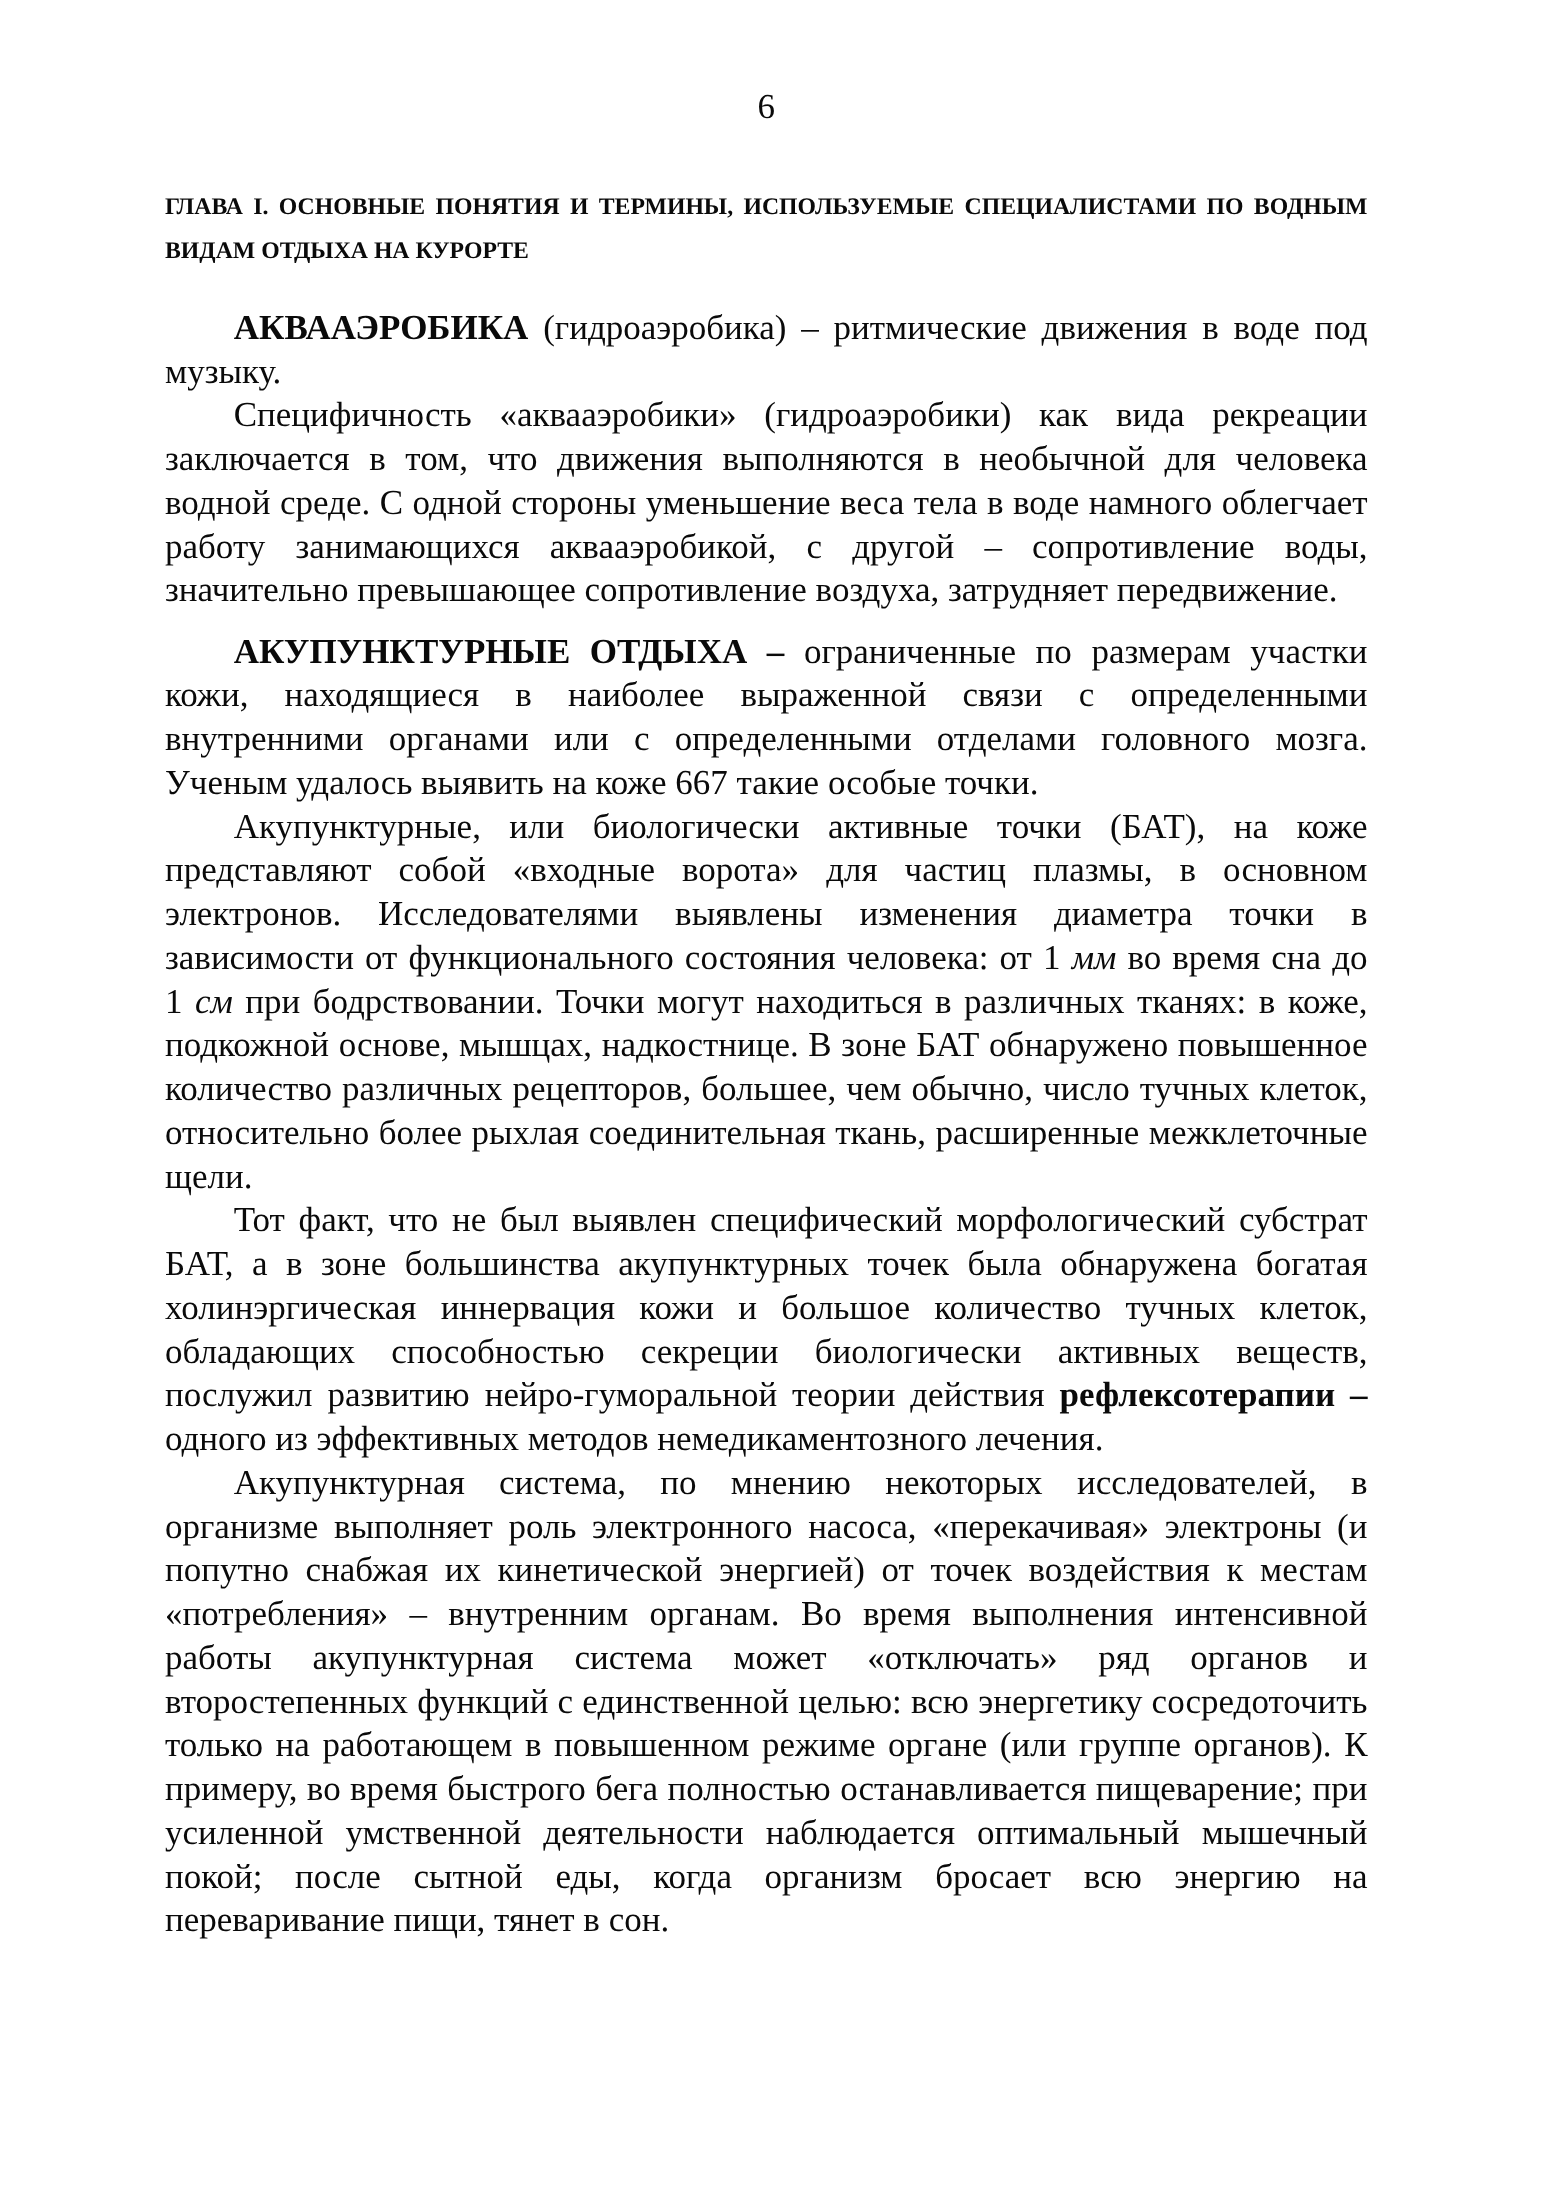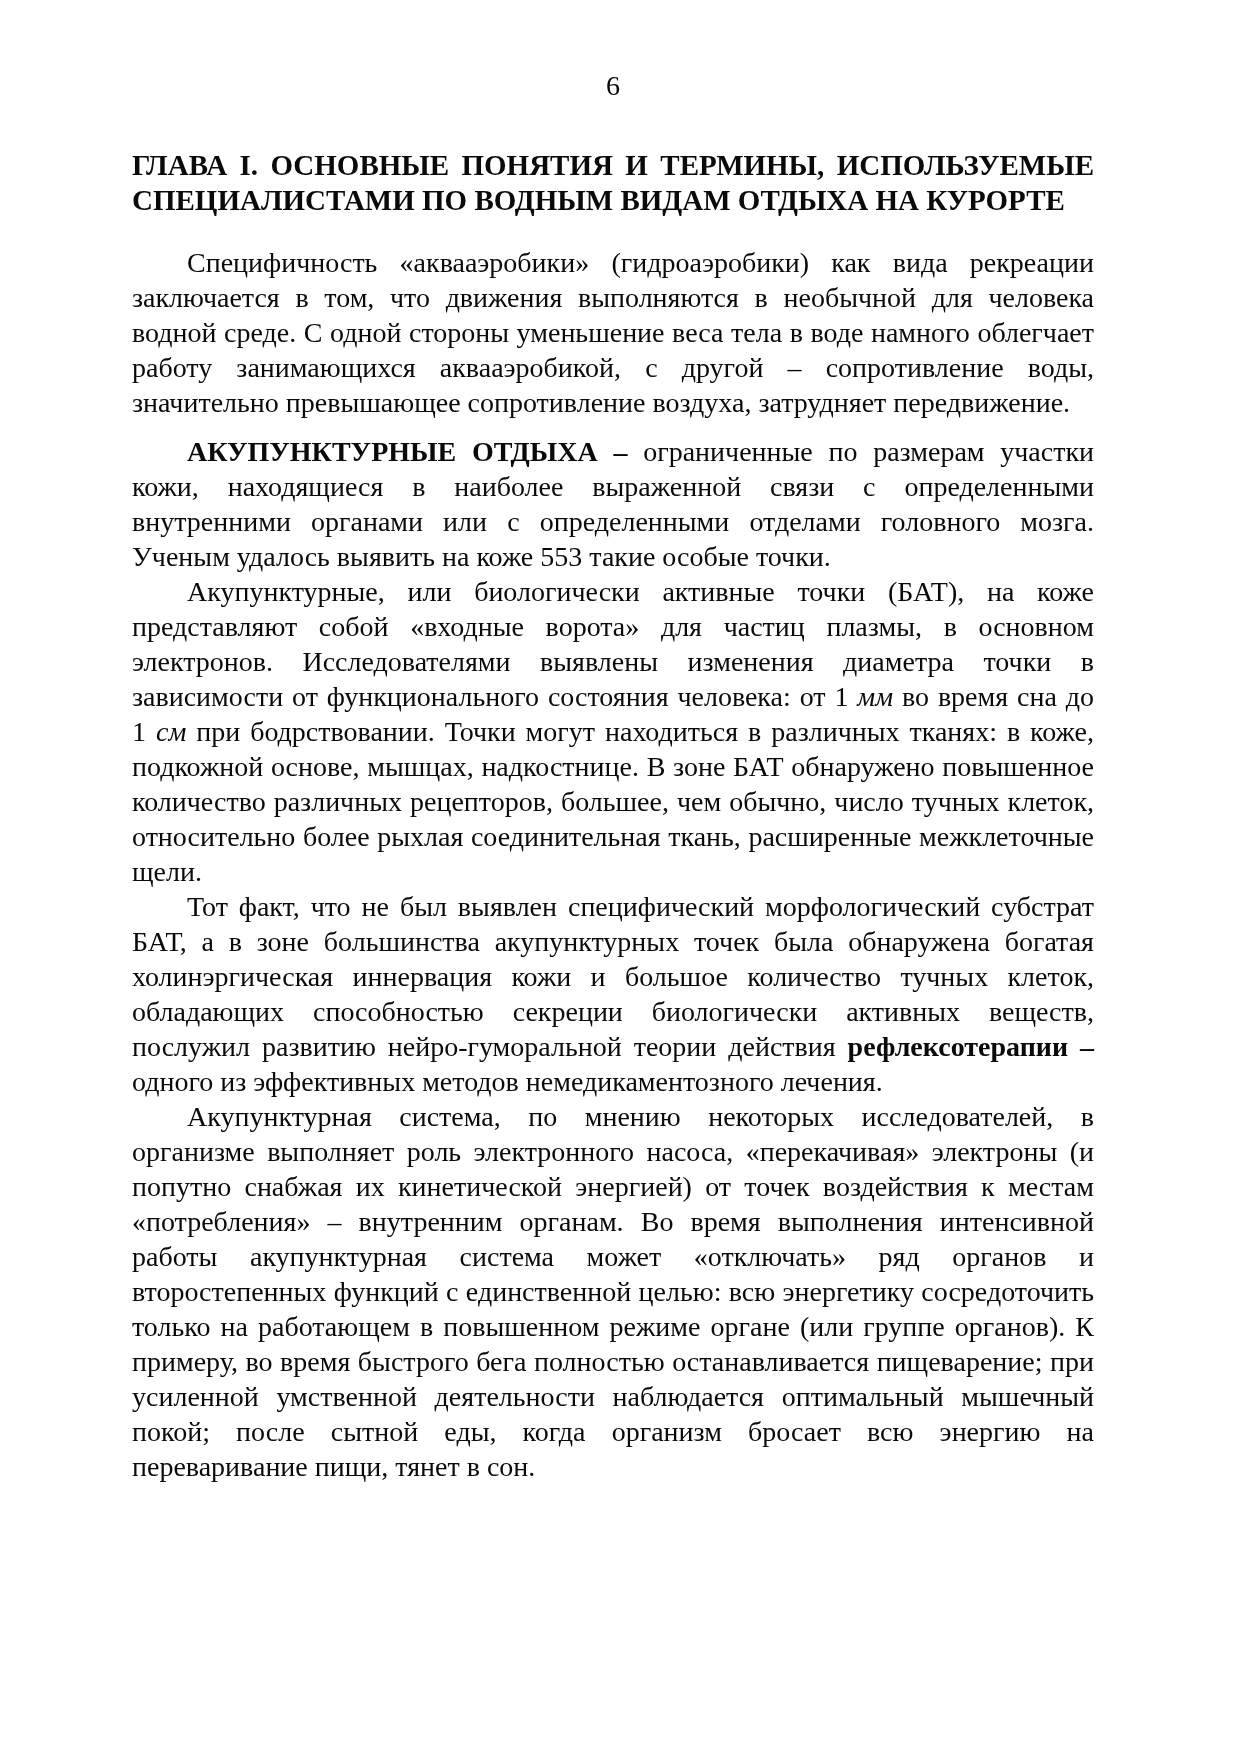--- a/index.html
+++ b/index.html
@@ -20,21 +20,21 @@
     height: 1755px;
     padding: 70px 146px 0 132px;
   }
   .page-number {
     text-align: center;
     font-size: 28px;
     line-height: 32px;
     margin-bottom: 46px;
   }
   .heading {
-    font-size: 29px;
+    font-size: 19px;
     font-weight: bold;
     line-height: 35px;
     text-align: justify;
     margin: 0 0 27px 0;
   }
   .body-text p {
     font-size: 28px;
     line-height: 35px;
     text-align: justify;
     text-indent: 55px;
@@ -46,19 +46,20 @@
   .seg-bold { font-weight: bold; }
   .seg-italic { font-style: italic; }
 </style>
 </head>
 <body>
 
 <div class="page">
   <div class="page-number">6</div>
   <h1 class="heading">ГЛАВА I. ОСНОВНЫЕ ПОНЯТИЯ И ТЕРМИНЫ, ИСПОЛЬЗУЕМЫЕ СПЕЦИАЛИСТАМИ ПО ВОДНЫМ ВИДАМ ОТДЫХА НА КУРОРТЕ</h1>
   <section class="body-text">
+      <p><span class="seg-bold">АКВААЭРОБИКА</span><span> (гидроаэробика) – ритмические движения в воде под музыку.</span></p>
       <p><span>Специфичность «аквааэробики» (гидроаэробики) как вида рекреации заключается в том, что движения выполняются в необычной для человека водной среде. С одной стороны уменьшение веса тела в воде намного облегчает работу занимающихся аквааэробикой, с другой – сопротивление воды, значительно превышающее сопротивление воздуха, затрудняет передвижение.</span></p>
-      <p class="spaced"><span class="seg-bold">АКУПУНКТУРНЫЕ ОТДЫХА –</span><span> ограниченные по размерам участки кожи, находящиеся в наиболее выраженной связи с определенными внутренними органами или с определенными отделами головного мозга. Ученым удалось выявить на коже 553 такие особые точки.</span></p>
+      <p class="spaced"><span class="seg-bold">АКУПУНКТУРНЫЕ ОТДЫХА –</span><span> ограниченные по размерам участки кожи, находящиеся в наиболее выраженной связи с определенными внутренними органами или с определенными отделами головного мозга. Ученым удалось выявить на коже 667 такие особые точки.</span></p>
       <p><span>Акупунктурные, или биологически активные точки (БАТ), на коже представляют собой «входные ворота» для частиц плазмы, в основном электронов. Исследователями выявлены изменения диаметра точки в зависимости от функционального состояния человека: от 1 </span><span class="seg-italic">мм</span><span> во время сна до 1 </span><span class="seg-italic">см</span><span> при бодрствовании. Точки могут находиться в различных тканях: в коже, подкожной основе, мышцах, надкостнице. В зоне БАТ обнаружено повышенное количество различных рецепторов, большее, чем обычно, число тучных клеток, относительно более рыхлая соединительная ткань, расширенные межклеточные щели.</span></p>
       <p><span>Тот факт, что не был выявлен специфический морфологический субстрат БАТ, а в зоне большинства акупунктурных точек была обнаружена богатая холинэргическая иннервация кожи и большое количество тучных клеток, обладающих способностью секреции биологически активных веществ, послужил развитию нейро-гуморальной теории действия </span><span class="seg-bold">рефлексотерапии –</span><span> одного из эффективных методов немедикаментозного лечения.</span></p>
       <p><span>Акупунктурная система, по мнению некоторых исследователей, в организме выполняет роль электронного насоса, «перекачивая» электроны (и попутно снабжая их кинетической энергией) от точек воздействия к местам «потребления» – внутренним органам. Во время выполнения интенсивной работы акупунктурная система может «отключать» ряд органов и второстепенных функций с единственной целью: всю энергетику сосредоточить только на работающем в повышенном режиме органе (или группе органов). К примеру, во время быстрого бега полностью останавливается пищеварение; при усиленной умственной деятельности наблюдается оптимальный мышечный покой; после сытной еды, когда организм бросает всю энергию на переваривание пищи, тянет в сон.</span></p>
     </section>
 </div>
 
 </body></html>

